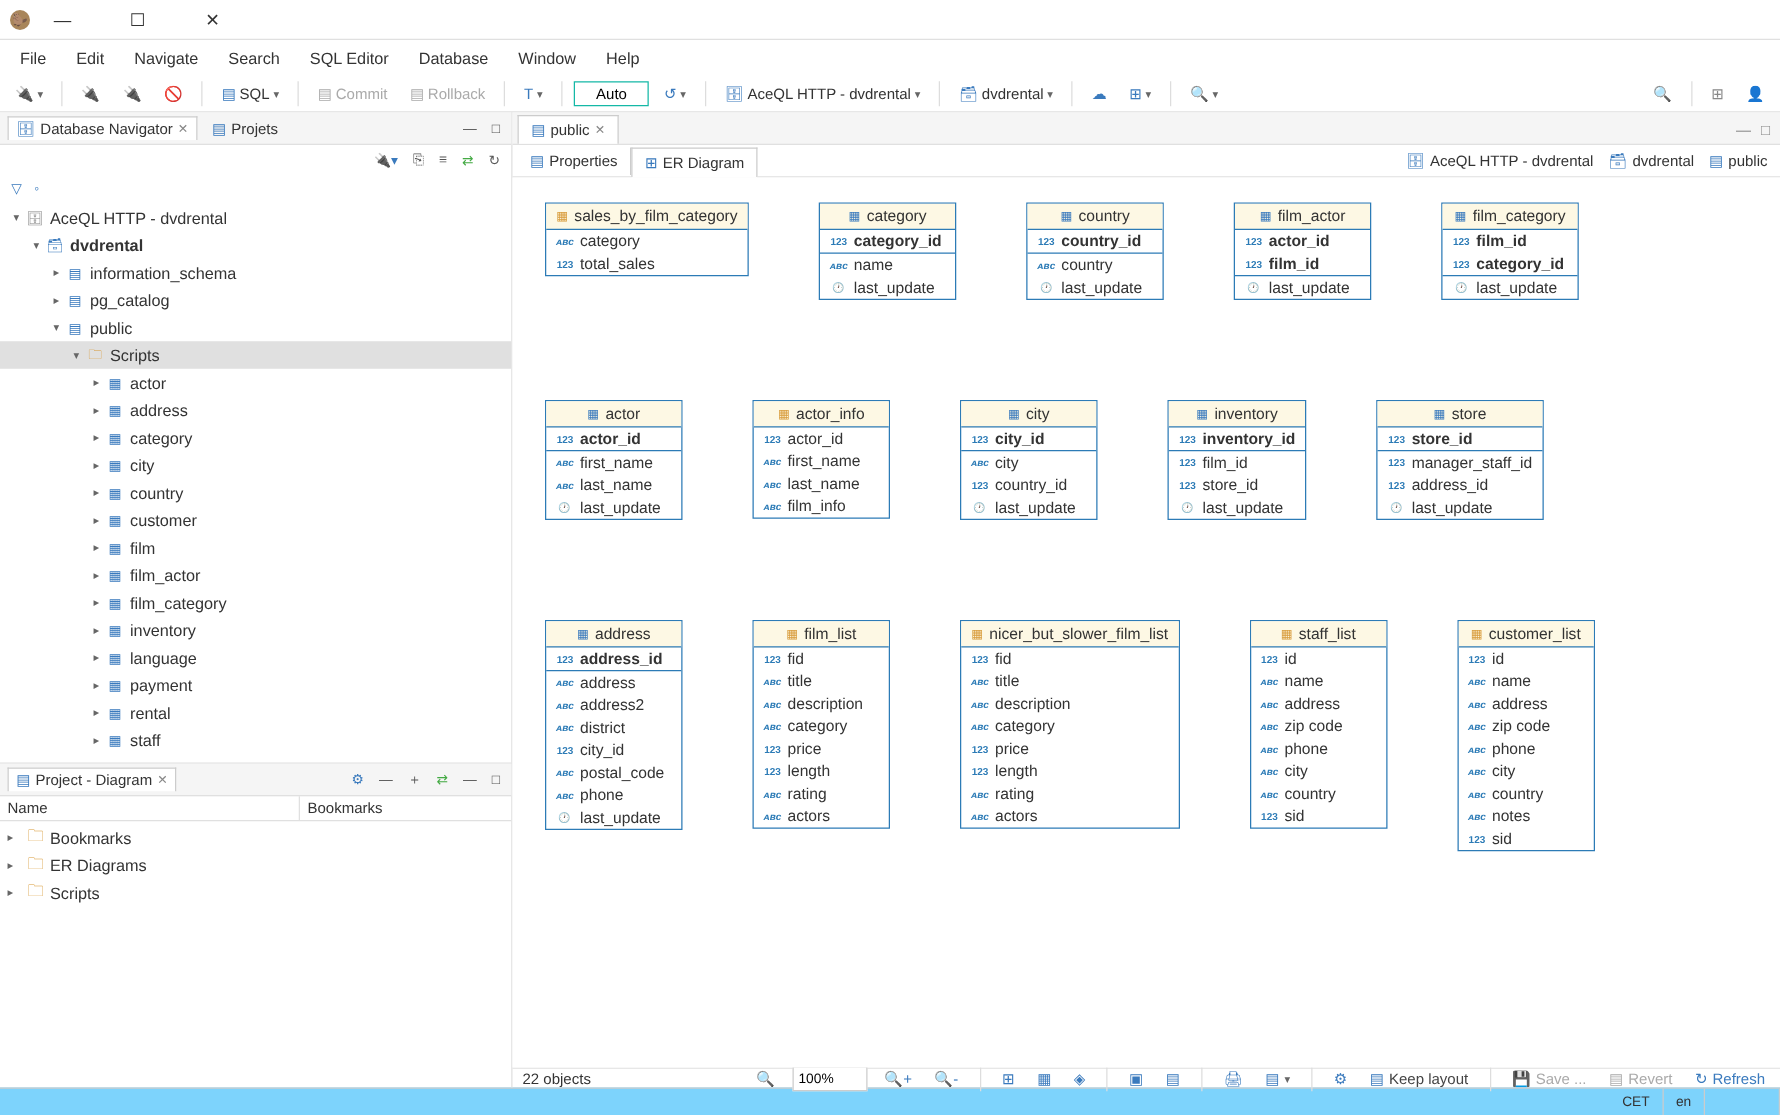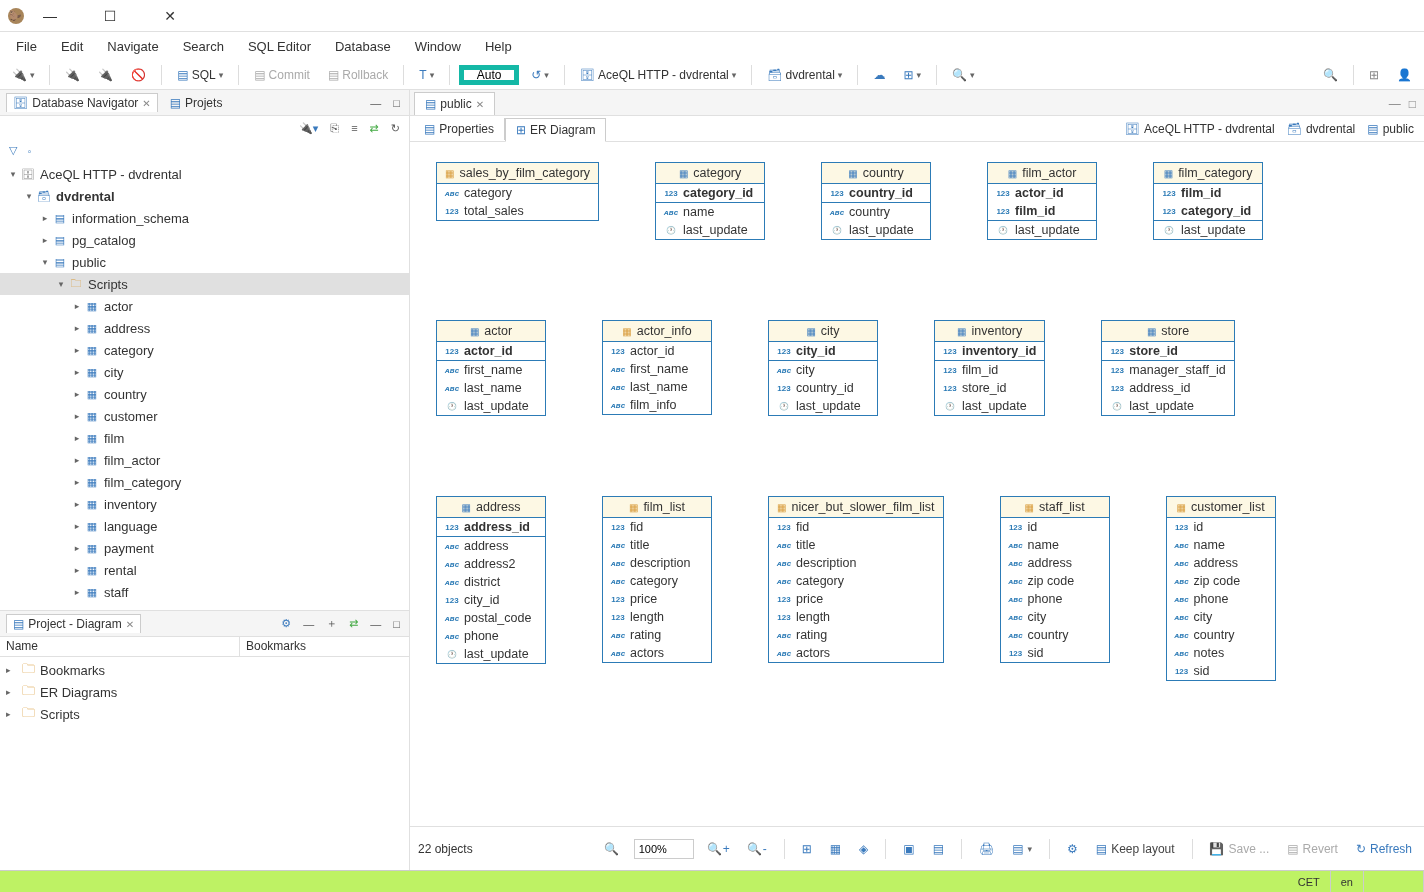--- a/index.html
+++ b/index.html
@@ -8,21 +8,21 @@
 .titlebar .appicon { width: 16px; height: 16px; border-radius: 50%; background: #a8855a; margin-right: 8px; display:inline-flex;align-items:center;justify-content:center;font-size:10px;}
 .titlebar .title { flex: 1; font-size: 12px; }
 .winbtns { display: flex; gap: 24px; }
 .winbtn { width: 36px; text-align: center; font-size: 14px; cursor: pointer; }
 .menubar { height: 28px; display: flex; align-items: center; padding: 0 6px; gap: 4px; font-size: 13px; }
 .menubar .mi { padding: 4px 10px; cursor: pointer; }
 .toolbar { height: 30px; display: flex; align-items: center; padding: 0 6px; gap: 6px; border-bottom: 1px solid #e0e0e0; }
 .tbtn { display: inline-flex; align-items: center; padding: 2px 6px; cursor: pointer; border-radius: 2px; font-size: 12px; gap:3px;}
 .tsep { width: 1px; height: 20px; background: #ddd; margin: 0 3px; }
 .dd { font-size: 9px; color: #666; }
-.autoinput { width: 60px; height: 20px; border: 5px solid #14b8a6; text-align: center; font-size: 12px; }
+.autoinput { width: 60px; height: 20px; border: 1px solid #14b8a6; text-align: center; font-size: 12px; }
 .mainrow { display: flex; height: calc(892px - 32px - 28px - 30px - 22px); }
 .leftcol { width: 410px; display: flex; flex-direction: column; border-right: 1px solid #e0e0e0; }
 .panehdr { height: 26px; display: flex; align-items: center; padding: 0 6px; background: #f5f5f5; border-bottom: 1px solid #e0e0e0; font-size: 12px; gap: 6px; }
 .panehdr .tabbtn { padding: 2px 6px; cursor: pointer; display:flex; align-items:center; gap:4px;}
 .panehdr .tabbtn.active { background: #fff; border: 1px solid #ccc; border-bottom: none; }
 .panehdr .spacer { flex: 1; }
 .panehdr .ic { font-size: 11px; cursor: pointer; padding: 2px 3px; color:#555;}
 .minitools { height: 24px; display: flex; align-items: center; justify-content: flex-end; padding: 0 6px; gap: 6px; }
 .minitools .ic { font-size: 11px; cursor: pointer; color: #555; padding: 2px 3px; }
 .searchrow { display: flex; align-items: center; padding: 2px 6px; gap: 4px; }
@@ -60,23 +60,23 @@
 .enttable .ebody { border-bottom: 1px solid #2c7bb6; }
 .enttable .ebody:last-child { border-bottom: none; }
 .enttable .ecol { padding: 2px 8px; display: flex; align-items: center; gap: 5px; }
 .enttable .ecol.pk { font-weight: 600; }
 .typic { font-size: 8px; font-weight: bold; width: 14px; display: inline-block; text-align: center; }
 .typic.num { color: #2c7bb6; }
 .typic.str { color: #2c7bb6; font-style: italic; }
 .typic.dt { color: #2c7bb6; }
 .tblicon { font-size: 10px; color: #3a7abd; }
 .viewicon { font-size: 10px; color: #d89b3a; }
-.statusbar { height: 22px; background: #bef264; border-top: 1px solid #ccc; display: flex; align-items: center; font-size: 11px; }
+.statusbar { height: 22px; background: #7dd3fc; border-top: 1px solid #ccc; display: flex; align-items: center; font-size: 11px; }
 .statusbar .cell { padding: 0 10px; border-right: 1px solid #ccc; height: 100%; display: flex; align-items: center; }
-.bottombar { height: 44px; border-top: 1px solid #e0e0e0; display: flex; align-items: center; padding: 0 8px; gap: 10px; font-size: 12px; }
+.bottombar { height: 16px; border-top: 1px solid #e0e0e0; display: flex; align-items: center; padding: 0 8px; gap: 10px; font-size: 12px; }
 .bottombar .spacer { flex: 1; }
 .bbtn { display: inline-flex; align-items: center; gap: 4px; cursor: pointer; padding: 2px 4px; color: #444; }
 .bbtn.dim { color: #aaa; }
 .zoominput { width: 60px; height: 20px; border: 1px solid #ccc; font-size: 11px; padding:0 4px;}
 </style>
 </head>
 <body>
 
 <div class="titlebar">
   <span class="appicon">🦫</span>

